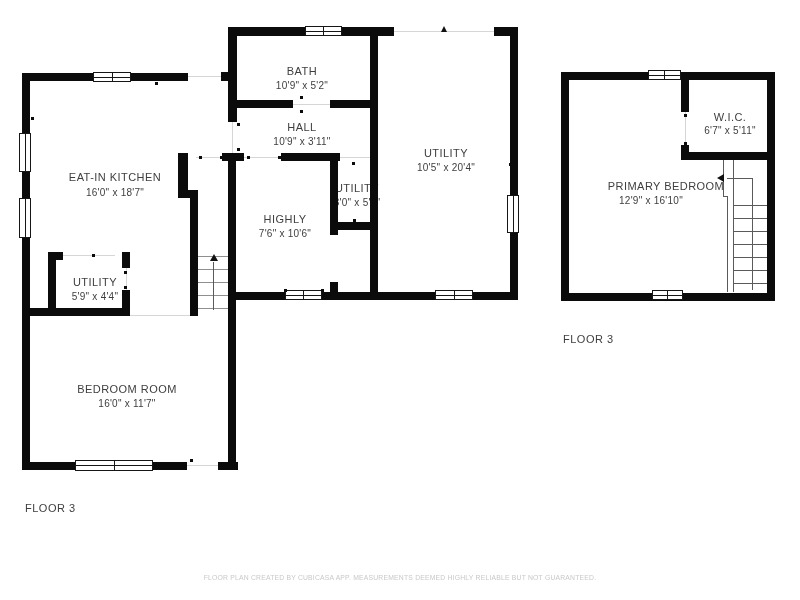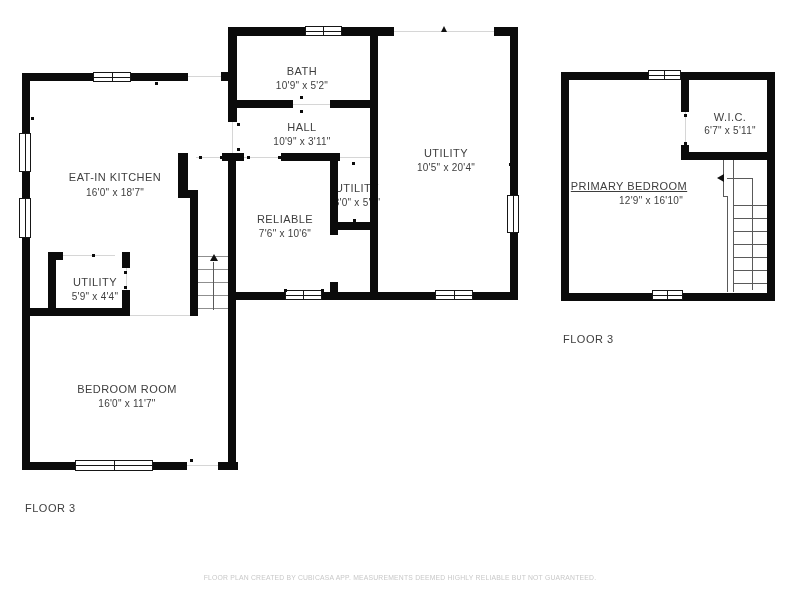--- a/index.html
+++ b/index.html
@@ -151,28 +151,28 @@
     <div class="wline" style="left: 653px; top: 294.5px; width: 29px; height: 1px;"></div>
     <div class="wline" style="left: 667px; top: 291px; width: 1px; height: 8px;"></div>
     <div class="room-name" style="left: 115px; top: 177px;">EAT-IN KITCHEN</div>
     <div class="room-dims" style="left: 115px; top: 192px;">16'0" x 18'7"</div>
     <div class="room-name" style="left: 302px; top: 71px;">BATH</div>
     <div class="room-dims" style="left: 302px; top: 85px;">10'9" x 5'2"</div>
     <div class="room-name" style="left: 302px; top: 127px;">HALL</div>
     <div class="room-dims" style="left: 302px; top: 141px;">10'9" x 3'11"</div>
     <div class="room-name" style="left: 446px; top: 153px;">UTILITY</div>
     <div class="room-dims" style="left: 446px; top: 167px;">10'5" x 20'4"</div>
-    <div class="room-name" style="left: 285px; top: 219px;">RELIABLE</div>
+    <div class="room-name" style="left: 285px; top: 219px;">HIGHLY</div>
     <div class="room-dims" style="left: 285px; top: 233px;">7'6" x 10'6"</div>
     <div class="room-name" style="left: 357px; top: 188px;">UTILITY</div>
     <div class="room-dims" style="left: 357px; top: 202px;">3'0" x 5'0"</div>
     <div class="room-name" style="left: 95px; top: 282px;">UTILITY</div>
     <div class="room-dims" style="left: 95px; top: 296px;">5'9" x 4'4"</div>
     <div class="room-name" style="left: 127px; top: 389px;">BEDROOM ROOM</div>
     <div class="room-dims" style="left: 127px; top: 403px;">16'0" x 11'7"</div>
-    <div class="room-name" style="left: 629px; top: 186px; text-decoration: underline;">PRIMARY BEDROOM</div>
+    <div class="room-name" style="left: 666px; top: 186px;">PRIMARY BEDROOM</div>
     <div class="room-dims" style="left: 651px; top: 200px;">12'9" x 16'10"</div>
     <div class="room-name" style="left: 730px; top: 117px;">W.I.C.</div>
     <div class="room-dims" style="left: 730px; top: 130px;">6'7" x 5'11"</div>
     <div class="tri" style="left: 210px; top: 254px; width: 0px; height: 0px; border-left: 4px solid transparent; border-right: 4px solid transparent; border-bottom: 7px solid rgb(17, 17, 17);"></div>
     <div class="tri" style="left: 441px; top: 26px; width: 0px; height: 0px; border-left: 3px solid transparent; border-right: 3px solid transparent; border-bottom: 6px solid rgb(17, 17, 17);"></div>
     <div class="tri" style="left: 717px; top: 174px; width: 0px; height: 0px; border-top: 4px solid transparent; border-bottom: 4px solid transparent; border-right: 7px solid rgb(17, 17, 17);"></div>
   </div>
 
 </body></html>

